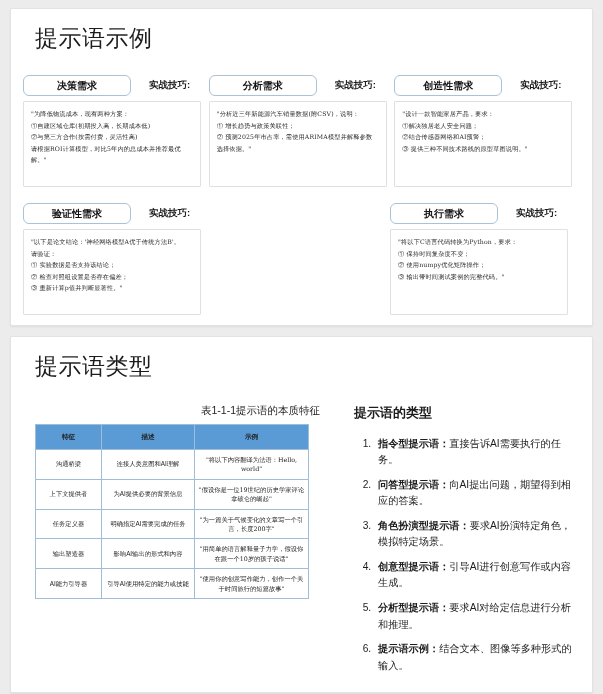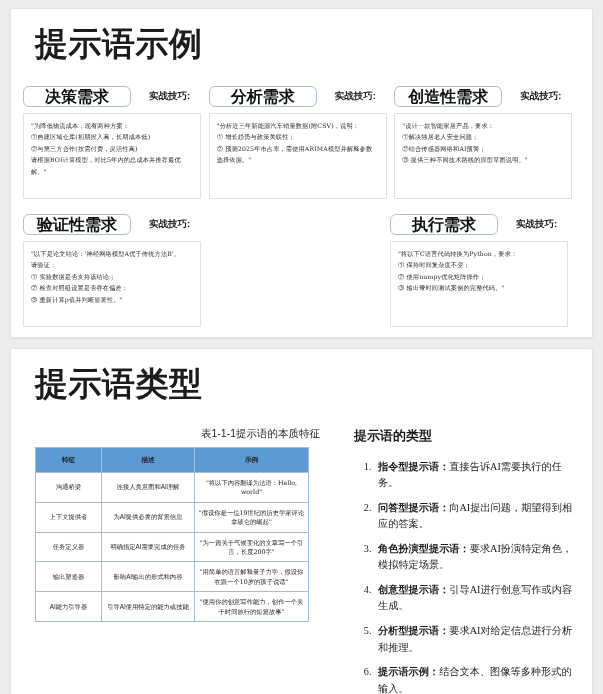--- a/index.html
+++ b/index.html
@@ -23,22 +23,22 @@
     box-shadow:0 1px 2px rgba(0,0,0,.07);
     box-sizing:border-box;
     position:relative;
   }
   
   #panel-examples{
     height:333px;
     padding:14px 12px 10px 12px;
   }
   .slide-title{
-    font-size:33px;
-    font-weight:bold;
+    font-size:23px;
+    font-weight:normal;
     color:#1c1c1e;
     letter-spacing:.5px;
     margin:2px 0 0 12px;
     line-height:1.15;
   }
   .ex-rows{margin-top:22px;}
   .ex-row{
     display:flex;
     align-items:flex-start;
     gap:0px;
@@ -56,21 +56,21 @@
   }
   .pill{
     box-sizing:border-box;
     min-width:108px;
     height:21px;
     line-height:19px;
     border:1px solid #a9c2d6;
     border-radius:6px;
     background:#ffffff;
     text-align:center;
-    font-size:16px;
+    font-size:10px;
     font-weight:bold;
     color:#111;
     padding:0 10px;
     white-space:nowrap;
   }
   .tip-label{
     font-size:9.5px;
     font-weight:bold;
     color:#1b1b1b;
     margin-left:18px;
@@ -146,21 +146,20 @@
   }
   table.bt col.c1{width:66px;}
   table.bt col.c2{width:93px;}
   table.bt col.c3{width:114px;}
   td.ex-cell{font-family:"DejaVu Serif","Liberation Serif",serif;}
 
   ol.types{
     margin:0;
     padding-left:20px;
     list-style-position:outside;
-    font-family:Liberation Serif, serif;
   }
   ol.types li{
     font-size:10.2px;
     line-height:1.62;
     color:#1d1d1f;
     margin-bottom:8px;
     padding-left:4px;
   }
   ol.types li .t-name{font-weight:bold;}
   ::-webkit-scrollbar{display:none;}

